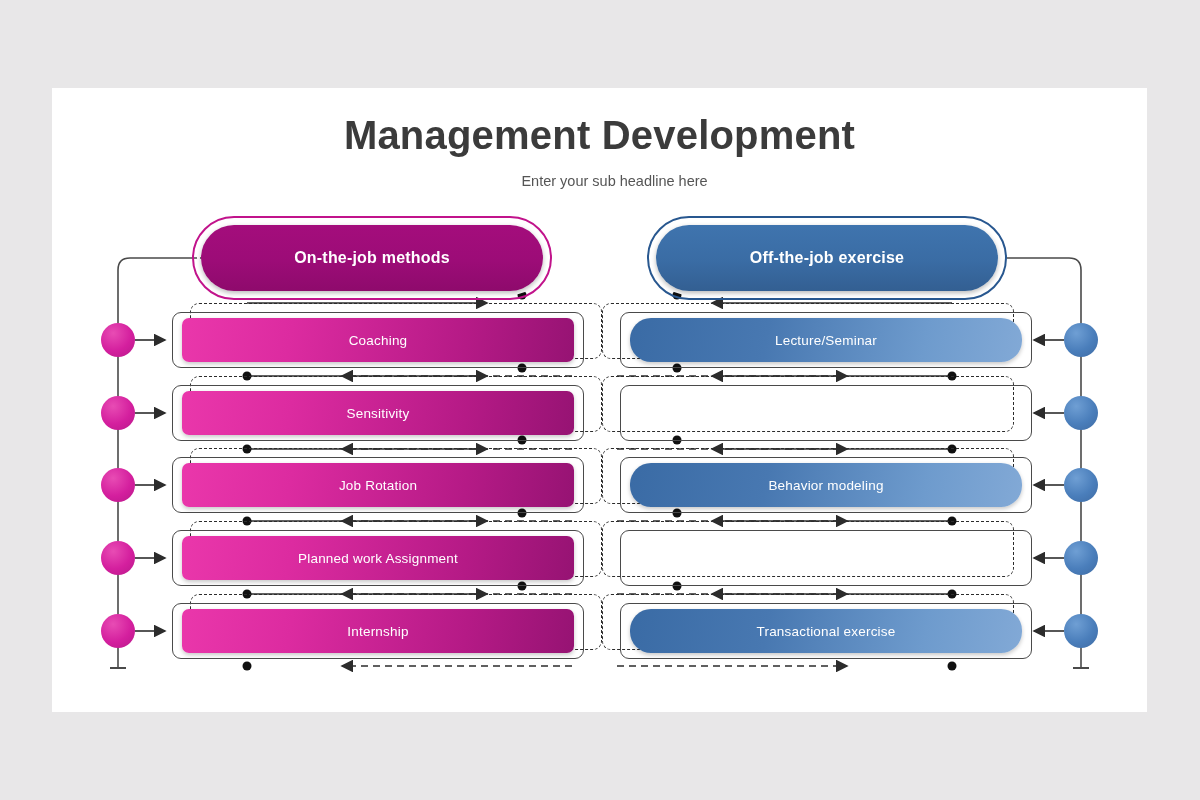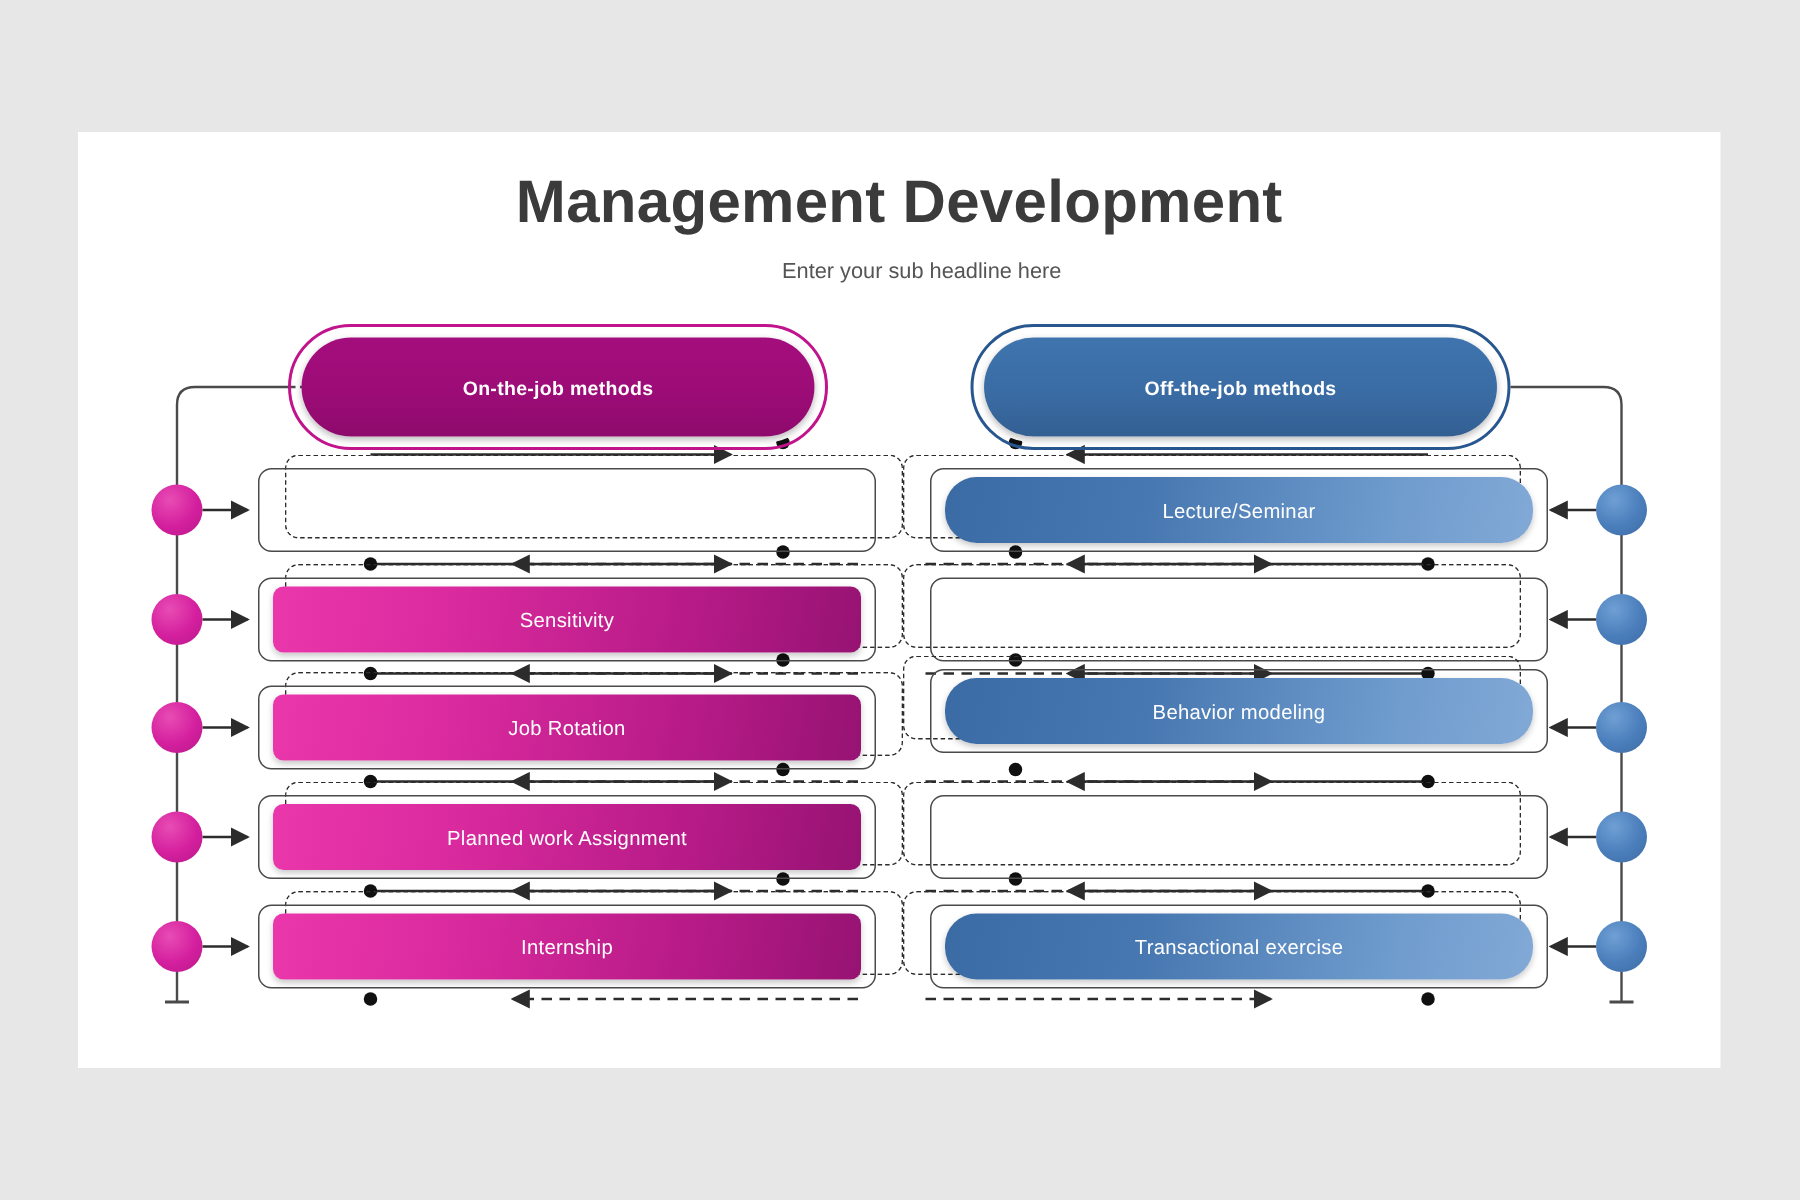--- a/index.html
+++ b/index.html
@@ -53,21 +53,21 @@
   }
   .left .ring-outer  { border-color: #c1138b; }
   .right .ring-outer { border-color: #28578f; }
   .ring-inner {
     left: 5px; top: 5px; right: 5px; bottom: 5px;
     border: 3px solid #ffffff;
   }
   .pill {
     left: 9px; top: 9px; right: 9px; bottom: 9px;
     display: flex; align-items: center; justify-content: center;
-    color: #fff; font-size: 13px; font-weight: bold;
+    color: #fff; font-size: 16px; font-weight: bold;
     letter-spacing: .2px;
     box-shadow: 0 2px 5px rgba(0,0,0,.28);
   }
   .left  .pill { background: linear-gradient(180deg,#a40d7c 0%,#9c0c77 55%,#8e0a6c 100%); }
   .right .pill { background: linear-gradient(180deg,#3f74ae 0%,#3a6ca4 55%,#335f92 100%); }
 
   .pill-glow {
     position: absolute; left: -6px; right: -6px; top: -6px; bottom: -6px;
     border-radius: 999px;
     filter: blur(4px);
@@ -220,27 +220,28 @@
     <div class="pill-glow"></div>
     <div class="ring-outer"></div>
     <div class="ring-inner"></div>
     <div class="pill">On-the-job methods</div>
   </div>
 
   <div class="pill-wrap right">
     <div class="pill-glow"></div>
     <div class="ring-outer"></div>
     <div class="ring-inner"></div>
-    <div class="pill">Off-the-job methods</div>
+    <div class="pill">Off-the-job exercise</div>
   </div>
 
   <div class="col-left">
     <div class="row" style="top:224px">
       <div class="frame-dashed"></div>
       <div class="frame-solid"></div>
+      <div class="bar">Coaching</div>
     </div>
     <div class="row" style="top:297px">
       <div class="frame-dashed"></div>
       <div class="frame-solid"></div>
       <div class="bar">Sensitivity</div>
     </div>
     <div class="row" style="top:369px">
       <div class="frame-dashed"></div>
       <div class="frame-solid"></div>
       <div class="bar">Job Rotation</div>
@@ -260,21 +261,21 @@
   <div class="col-right">
     <div class="row" style="top:224px">
       <div class="frame-dashed"></div>
       <div class="frame-solid"></div>
       <div class="bar">Lecture/Seminar</div>
     </div>
     <div class="row" style="top:297px">
       <div class="frame-dashed"></div>
       <div class="frame-solid"></div>
     </div>
-    <div class="row" style="top:358px">
+    <div class="row" style="top:369px">
       <div class="frame-dashed"></div>
       <div class="frame-solid"></div>
       <div class="bar">Behavior  modeling</div>
     </div>
     <div class="row" style="top:442px">
       <div class="frame-dashed"></div>
       <div class="frame-solid"></div>
     </div>
     <div class="row" style="top:515px">
       <div class="frame-dashed"></div>

